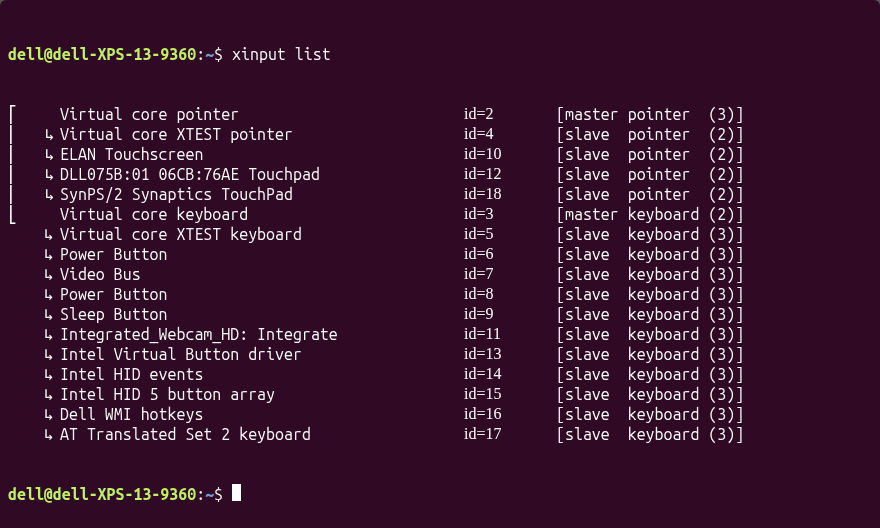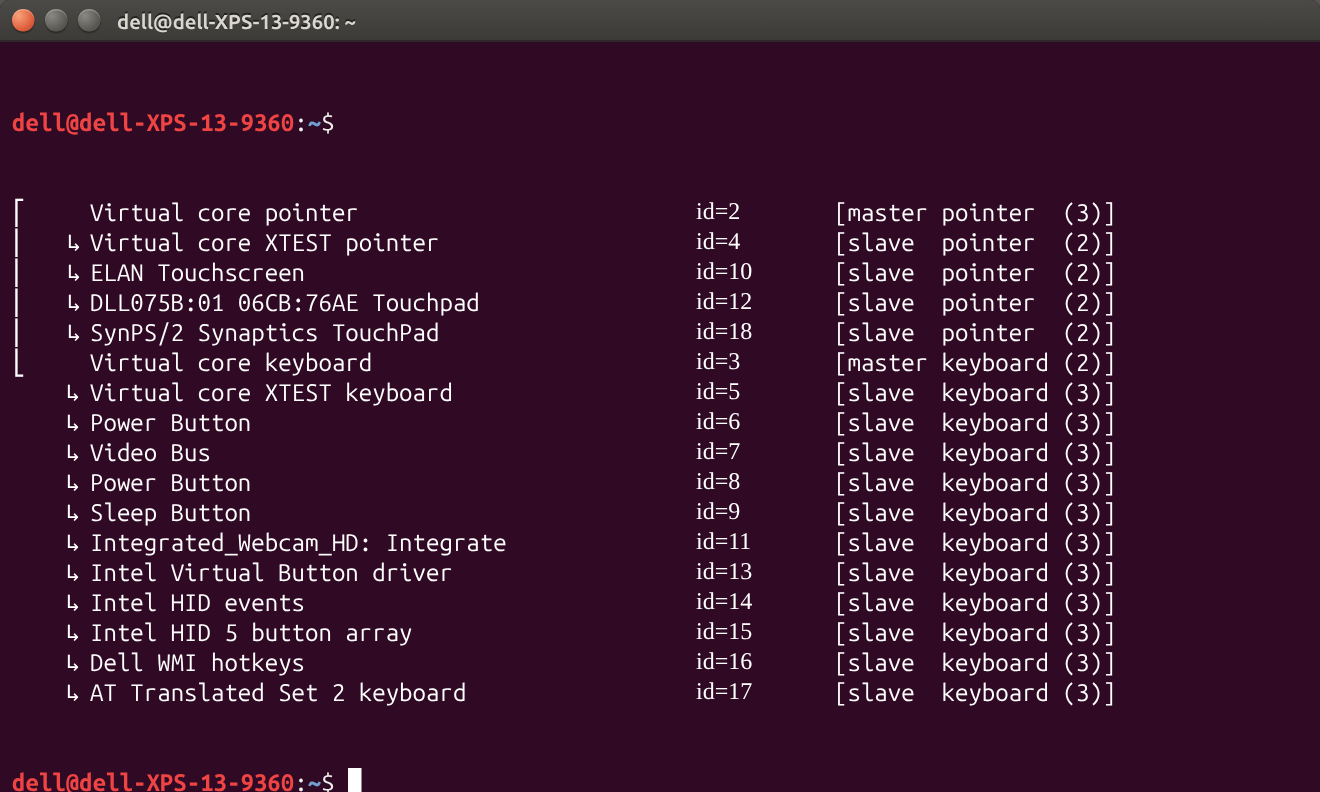--- a/index.html
+++ b/index.html
@@ -45,46 +45,40 @@
     margin-left: 4px;
     text-shadow: 0 -1px 0 rgba(0,0,0,0.5);
   }
   .term {
     padding: 4px 8px 8px 8px;
     color: #fff;
     line-height: 20px;
     white-space: pre;
     letter-spacing: 0;
   }
-  .prompt-u { color: #ef4444; font-weight: bold; }
+  .prompt-u { color: #bef264; font-weight: bold; }
   .prompt-c { color: #729fcf; font-weight: bold; }
   .prompt-s { color: #eeeeec; }
   .row { display: flex; }
   .col-tree  { width: 52px;  flex: 0 0 52px; }
   .col-name  { width: 404px; flex: 0 0 404px; overflow: hidden; }
   .col-id    { width: 92px;  flex: 0 0 92px; font-family: Liberation Serif, serif; }
   .col-role  { flex: 1; }
   .cursor {
     display: inline-block;
     width: 9px; height: 17px;
     background: #fff;
     vertical-align: -3px;
   }
 </style>
 </head>
 <body>
 
 <div class="window">
 
-  <div class="titlebar">
-    <span class="tb-btn tb-close"></span>
-    <span class="tb-btn tb-min"></span>
-    <span class="tb-btn tb-max"></span>
-    <span class="title">dell@dell-XPS-13-9360: ~</span>
-  </div>
 
   <div class="term">
-    <div class="row"><span class="prompt-u">dell@dell-XPS-13-9360</span><span class="prompt-s">:</span><span class="prompt-c">~</span><span class="prompt-s">$</span><span> </span></div>
+    <div class="row"><span class="prompt-u">dell@dell-XPS-13-9360</span><span class="prompt-s">:</span><span class="prompt-c">~</span><span class="prompt-s">$</span><span> </span><span>xinput list</span></div>
     <div id="device-list"><div class="row"><span class="col-tree">⎡ </span><span class="col-name">Virtual core pointer</span><span class="col-id">id=2</span><span class="col-role">[master pointer  (3)]</span></div><div class="row"><span class="col-tree">⎜   ↳ </span><span class="col-name">Virtual core XTEST pointer</span><span class="col-id">id=4</span><span class="col-role">[slave  pointer  (2)]</span></div><div class="row"><span class="col-tree">⎜   ↳ </span><span class="col-name">ELAN Touchscreen</span><span class="col-id">id=10</span><span class="col-role">[slave  pointer  (2)]</span></div><div class="row"><span class="col-tree">⎜   ↳ </span><span class="col-name">DLL075B:01 06CB:76AE Touchpad</span><span class="col-id">id=12</span><span class="col-role">[slave  pointer  (2)]</span></div><div class="row"><span class="col-tree">⎜   ↳ </span><span class="col-name">SynPS/2 Synaptics TouchPad</span><span class="col-id">id=18</span><span class="col-role">[slave  pointer  (2)]</span></div><div class="row"><span class="col-tree">⎣ </span><span class="col-name">Virtual core keyboard</span><span class="col-id">id=3</span><span class="col-role">[master keyboard (2)]</span></div><div class="row"><span class="col-tree">    ↳ </span><span class="col-name">Virtual core XTEST keyboard</span><span class="col-id">id=5</span><span class="col-role">[slave  keyboard (3)]</span></div><div class="row"><span class="col-tree">    ↳ </span><span class="col-name">Power Button</span><span class="col-id">id=6</span><span class="col-role">[slave  keyboard (3)]</span></div><div class="row"><span class="col-tree">    ↳ </span><span class="col-name">Video Bus</span><span class="col-id">id=7</span><span class="col-role">[slave  keyboard (3)]</span></div><div class="row"><span class="col-tree">    ↳ </span><span class="col-name">Power Button</span><span class="col-id">id=8</span><span class="col-role">[slave  keyboard (3)]</span></div><div class="row"><span class="col-tree">    ↳ </span><span class="col-name">Sleep Button</span><span class="col-id">id=9</span><span class="col-role">[slave  keyboard (3)]</span></div><div class="row"><span class="col-tree">    ↳ </span><span class="col-name">Integrated_Webcam_HD: Integrate</span><span class="col-id">id=11</span><span class="col-role">[slave  keyboard (3)]</span></div><div class="row"><span class="col-tree">    ↳ </span><span class="col-name">Intel Virtual Button driver</span><span class="col-id">id=13</span><span class="col-role">[slave  keyboard (3)]</span></div><div class="row"><span class="col-tree">    ↳ </span><span class="col-name">Intel HID events</span><span class="col-id">id=14</span><span class="col-role">[slave  keyboard (3)]</span></div><div class="row"><span class="col-tree">    ↳ </span><span class="col-name">Intel HID 5 button array</span><span class="col-id">id=15</span><span class="col-role">[slave  keyboard (3)]</span></div><div class="row"><span class="col-tree">    ↳ </span><span class="col-name">Dell WMI hotkeys</span><span class="col-id">id=16</span><span class="col-role">[slave  keyboard (3)]</span></div><div class="row"><span class="col-tree">    ↳ </span><span class="col-name">AT Translated Set 2 keyboard</span><span class="col-id">id=17</span><span class="col-role">[slave  keyboard (3)]</span></div></div>
     <div class="row"><span class="prompt-u">dell@dell-XPS-13-9360</span><span class="prompt-s">:</span><span class="prompt-c">~</span><span class="prompt-s">$</span><span> </span><span class="cursor"></span></div>
   </div>
 
 </div>
 
 </body></html>

